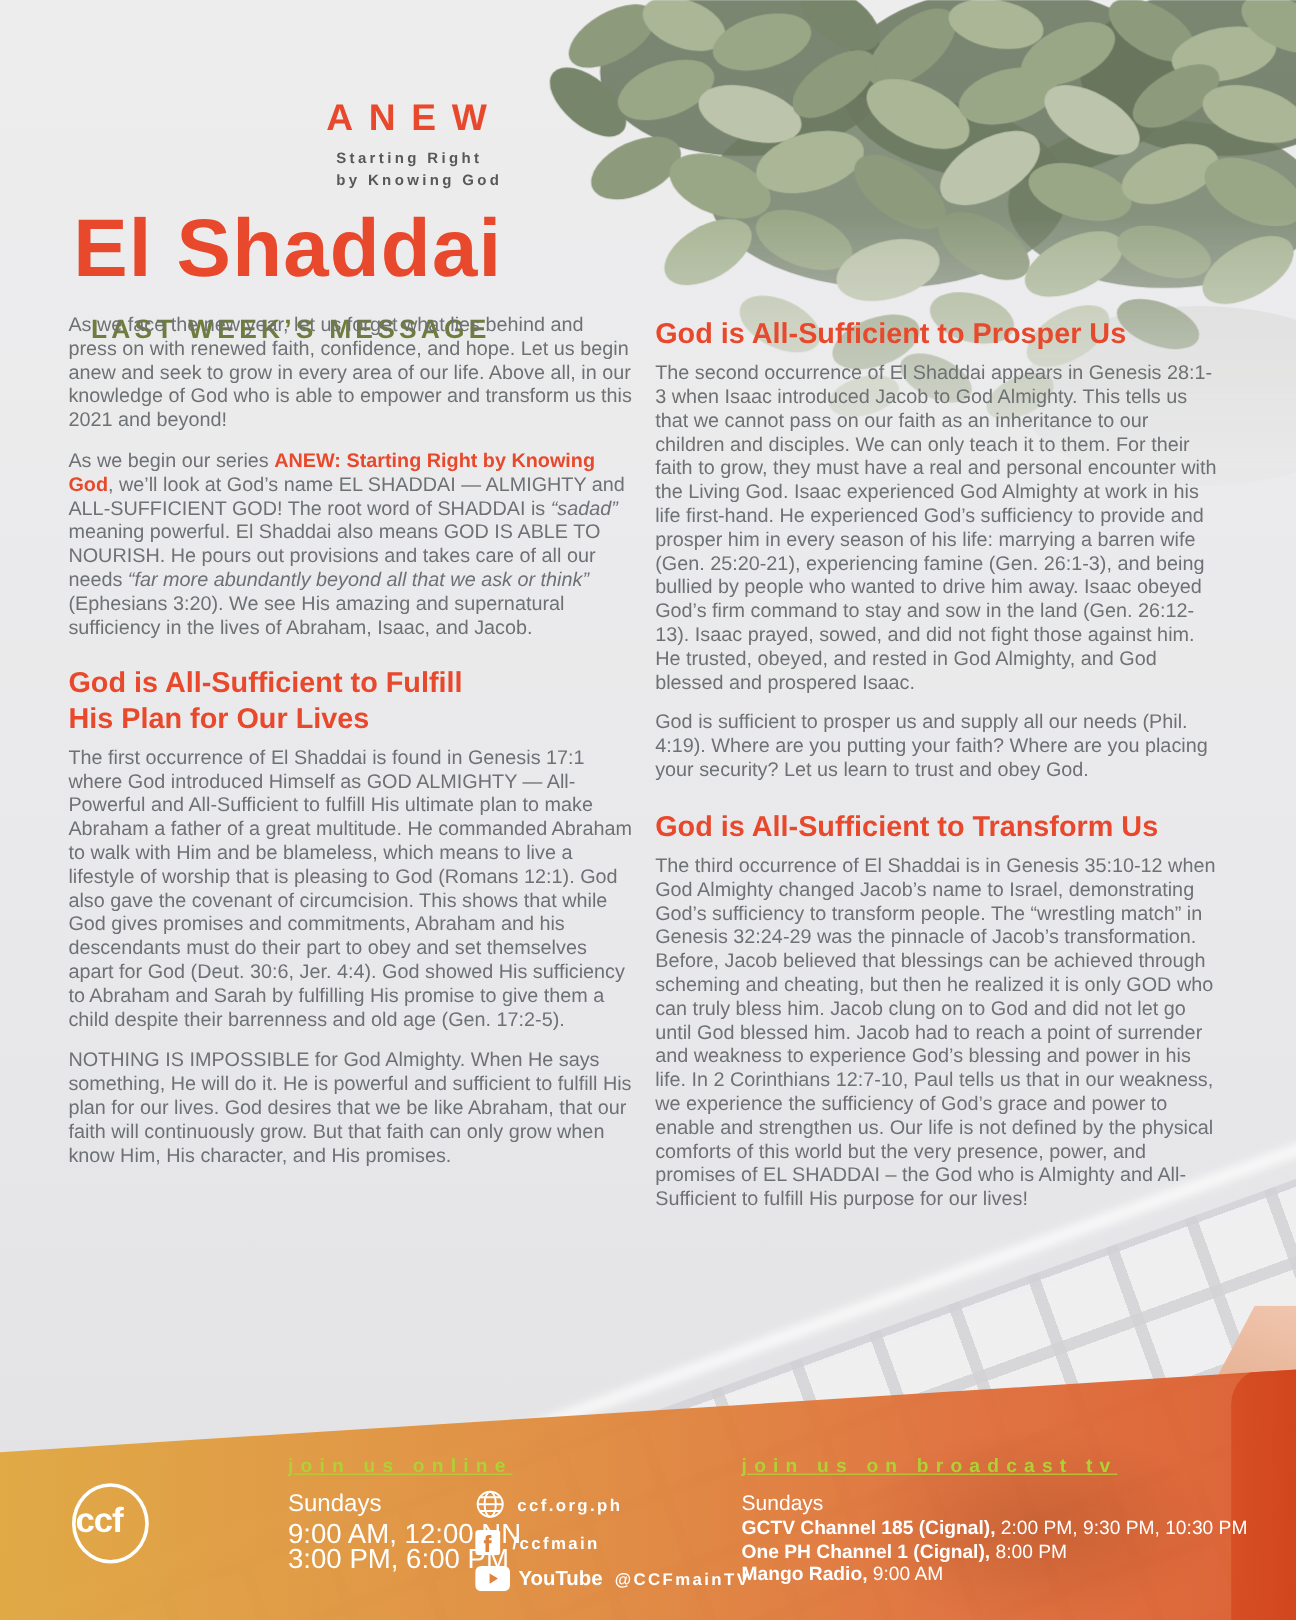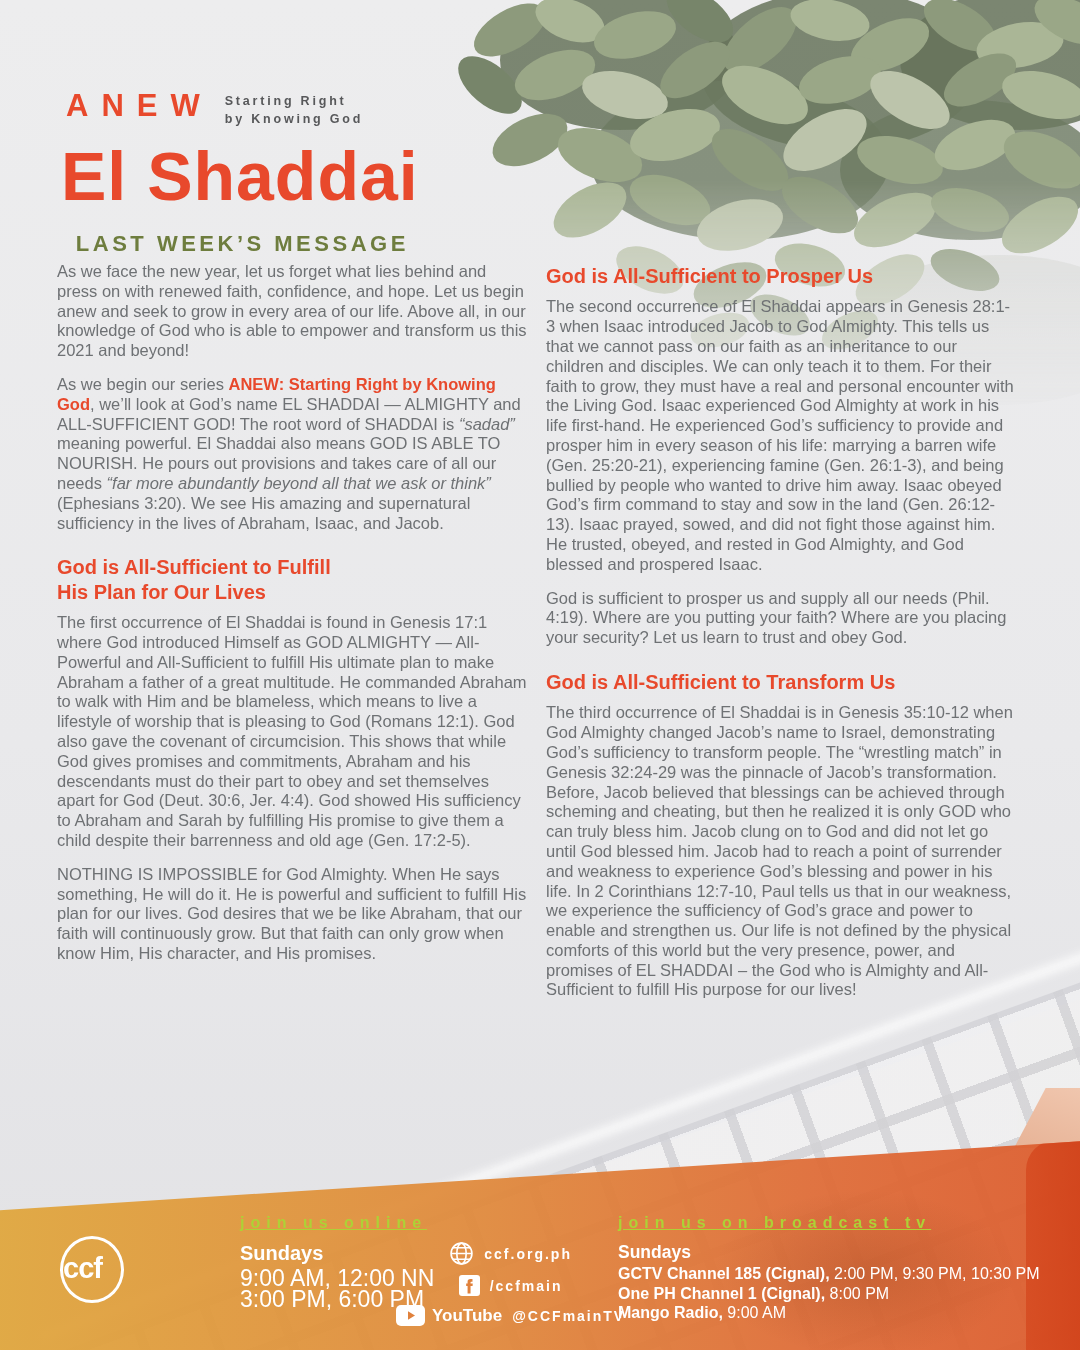--- a/index.html
+++ b/index.html
@@ -22,33 +22,33 @@
             transform:rotate(-20deg);transform-origin:0 50%;
             background:linear-gradient(180deg,rgba(255,255,255,0),#ffffff 50%,rgba(255,255,255,0));
             filter:blur(3px);opacity:.85;}
   .plant{position:absolute;top:0;right:0;}
   .hand{position:absolute;right:0;top:1088px;width:66px;height:60px;
         background:linear-gradient(200deg,#f0c6ae,#e7b396);
         clip-path:polygon(48% 0,100% 0,100% 100%,0 100%);}
 
   
   .header{position:absolute;left:66px;top:82px;}
-  .brand-row{display:flex;align-items:center;}
+  .brand-row{display:flex;align-items:flex-end;flex-direction:column;}
   .brand{color:#e8492c;font-weight:700;font-size:31px;letter-spacing:13px;line-height:1;}
   .tagline{color:#57585a;font-weight:700;font-size:12.5px;letter-spacing:2.8px;
            line-height:1.4;margin-left:12px;margin-top:11px;}
   .title{color:#e8492c;font-weight:700;font-size:68px;letter-spacing:1px;
          line-height:1;margin:14px 0 0 -5px;}
   .kicker{color:#6e7d3e;font-weight:700;font-size:22px;letter-spacing:3.5px;margin-top:21px;text-align:center;}
 
   
   .columns{position:absolute;left:57px;top:262px;width:980px;display:flex;gap:16px;}
   .col{width:473px;color:#6e7174;font-size:16.5px;line-height:1.2;}
   .col p{margin:0 0 14px 0;}
-  .col h2{color:#e8492c;font-size:20px;line-height:1.22;font-weight:700;margin:22px 0 9px 0;}
+  .col h2{color:#e8492c;font-size:24px;line-height:1.22;font-weight:700;margin:22px 0 9px 0;}
   .col.right h2.first{margin-top:2px;}
   .bold-red{color:#e8492c;font-weight:700;}
   .italic{font-style:italic;}
   .bold{font-weight:700;}
 
   
   .footer{position:absolute;left:0;top:1128px;width:1080px;height:222px;
           clip-path:polygon(0 37%,100% 6%,100% 100%,0 100%);
           background:linear-gradient(92deg,rgba(224,167,62,.95) 0%,rgba(224,137,60,.94) 45%,
                      rgba(223,108,55,.94) 75%,rgba(220,92,46,.95) 100%);
@@ -57,23 +57,23 @@
          background:radial-gradient(ellipse at center,rgba(115,48,14,.2),transparent 65%);}
   .arm{position:absolute;right:0;top:12px;bottom:-4px;width:54px;
        background:linear-gradient(90deg,rgba(213,72,30,.78),rgba(209,66,26,.88));
        border-top-left-radius:30px;}
   .f-logo{position:absolute;left:60px;top:108px;width:58px;height:58px;border:3px solid #fff;
           border-radius:50%;display:flex;align-items:center;justify-content:flex-start;
           font-weight:700;font-size:29px;letter-spacing:-1px;line-height:1;padding-bottom:3px;}
   .f-head{color:#aed136;font-weight:700;font-size:16px;letter-spacing:6px;text-decoration:underline;}
   .f-online{position:absolute;left:240px;top:86px;}
   .f-online .f-head{margin-bottom:10px;}
-  .f-day{font-weight:700;font-size:20px;margin-bottom:3px;}
+  .f-day{font-weight:400;font-size:20px;margin-bottom:3px;}
   .f-time{font-size:23px;line-height:21px;}
-  .f-links{position:absolute;left:396px;top:113px;display:flex;flex-direction:column;gap:9px;align-items:center;}
+  .f-links{position:absolute;left:396px;top:113px;display:flex;flex-direction:column;gap:9px;}
   .f-link{display:flex;align-items:center;gap:10px;font-weight:700;font-size:14px;letter-spacing:2px;}
   .f-link svg{display:block;}
   .yt-word{font-size:17px;letter-spacing:0;margin-left:-3px;}
   .f-broadcast{position:absolute;left:618px;top:86px;}
   .f-broadcast .f-head{margin-bottom:10px;}
   .f-broadcast .f-day{font-size:17.5px;margin-bottom:1px;}
   .f-line{font-size:16px;line-height:19.5px;}
 </style>
 </head>
 <body>

